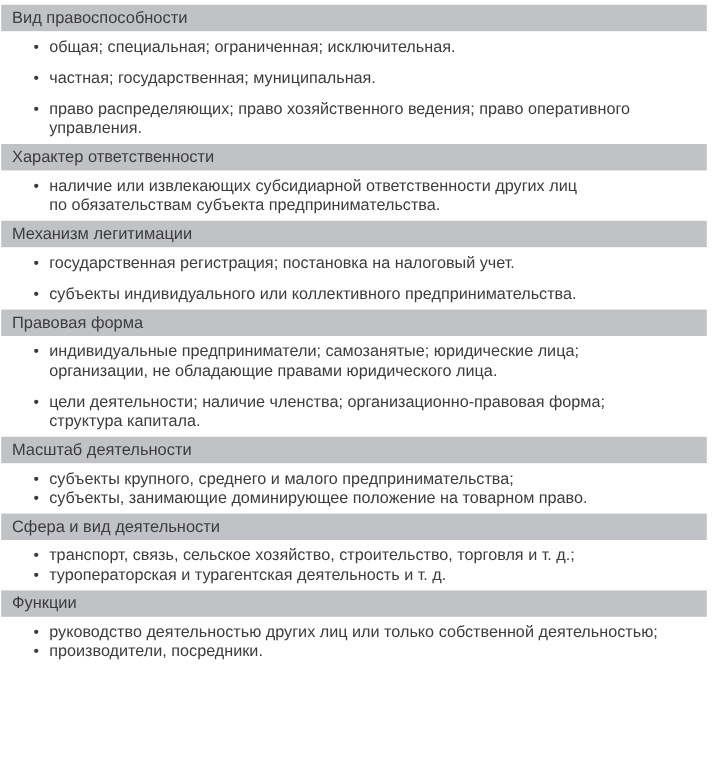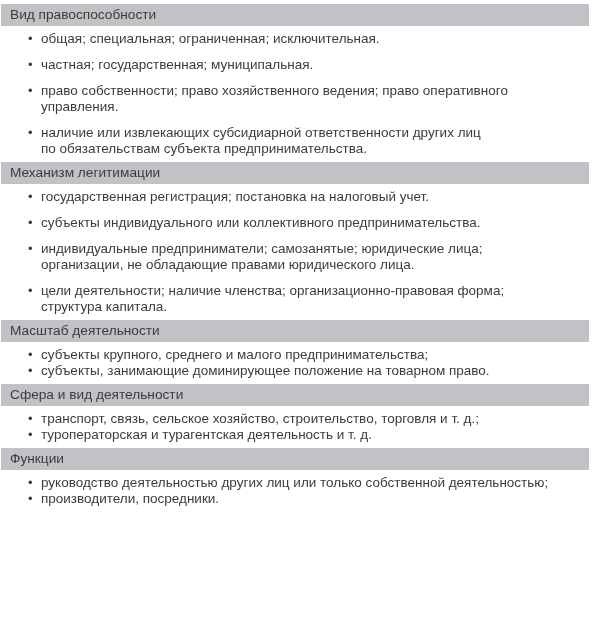--- a/index.html
+++ b/index.html
@@ -75,27 +75,28 @@
           <span class="marker">•</span>
           <span class="txt">частная; государственная; муниципальная.</span>
         </div>
       </div>
     </section>
 
     <section class="section">
       <div class="bullets">
         <div class="bullet-row">
           <span class="marker">•</span>
-          <span class="txt">право собственности; право хозяйственного ведения; право оперативного
+          <span class="txt">право распределяющих; право хозяйственного ведения; право оперативного
 управления.</span>
         </div>
       </div>
     </section>
 
     <section class="section">
+      <div class="hdr">Характер ответственности</div>
       <div class="bullets">
         <div class="bullet-row">
           <span class="marker">•</span>
           <span class="txt">наличие или извлекающих субсидиарной ответственности других лиц
 по обязательствам субъекта предпринимательства.</span>
         </div>
       </div>
     </section>
 
     <section class="section">
@@ -111,20 +112,21 @@
     <section class="section">
       <div class="bullets">
         <div class="bullet-row">
           <span class="marker">•</span>
           <span class="txt">субъекты индивидуального или коллективного предпринимательства.</span>
         </div>
       </div>
     </section>
 
     <section class="section">
+      <div class="hdr">Правовая форма</div>
       <div class="bullets">
         <div class="bullet-row">
           <span class="marker">•</span>
           <span class="txt">индивидуальные предприниматели; самозанятые; юридические лица;
 организации, не обладающие правами юридического лица.</span>
         </div>
       </div>
     </section>
 
     <section class="section">

